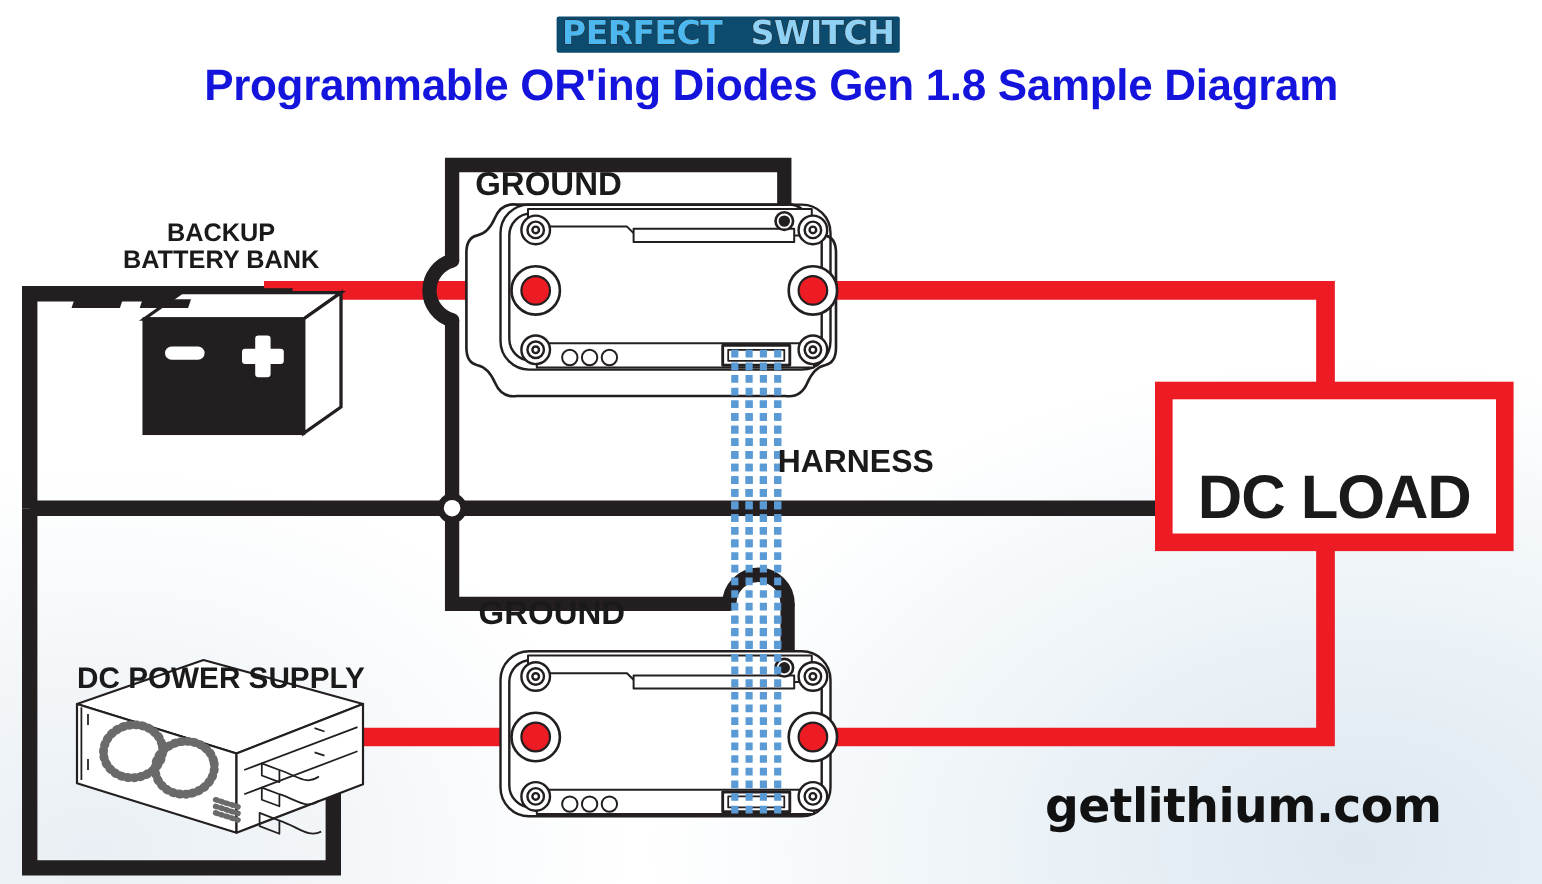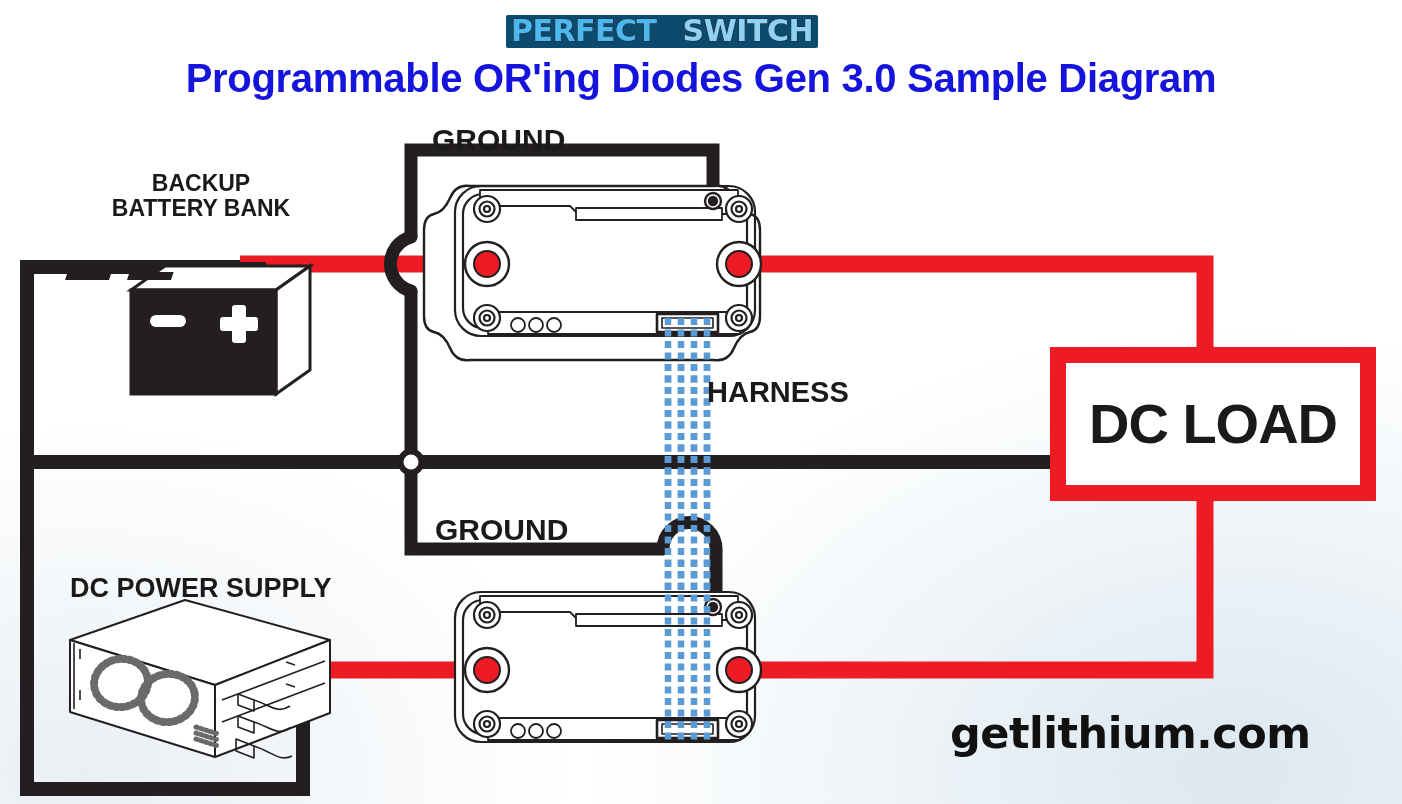--- a/index.html
+++ b/index.html
@@ -53,20 +53,21 @@
   }
 
   
   .lbl {
     position:absolute;
     font-family:"Liberation Sans", sans-serif;
     font-weight:bold;
     color:#1a1a1a;
     white-space:nowrap;
     line-height:1.08;
+    margin-top:28px;
   }
   #lbl-ground-top { left:432px; top:124px; font-size:30px; }
   #lbl-ground-bottom { left:435px; top:514px; font-size:30px; }
   #lbl-harness { left:707px; top:377px; font-size:29px; }
   #lbl-backup { left:76px; top:171px; font-size:23px; text-align:center; width:250px; }
   #lbl-dcsupply { left:70px; top:574px; font-size:27px; }
   #lbl-dcload {
     left:1058px; top:355px; width:310px; height:138px;
     display:flex; align-items:center; justify-content:center;
     font-size:56px; letter-spacing:-1px;
@@ -321,21 +322,21 @@
       <rect x="1058" y="355" width="310" height="138" fill="#ffffff" stroke="#ed1c24" stroke-width="16"></rect>
     </g>
   </svg>
   </div>
 
   <div id="logo-wrap">
     <span class="logo-word">PERFECT</span>
     <span class="logo-word two">SWITCH</span>
   </div>
 
-  <div id="title">Programmable OR'ing Diodes Gen 3.0 Sample Diagram</div>
+  <div id="title">Programmable OR'ing Diodes Gen 1.8 Sample Diagram</div>
 
   <div class="lbl" id="lbl-ground-top">GROUND</div>
   <div class="lbl" id="lbl-ground-bottom">GROUND</div>
   <div class="lbl" id="lbl-harness">HARNESS</div>
 
   <div class="lbl" id="lbl-backup">
     <div>BACKUP</div>
     <div>BATTERY BANK</div>
   </div>
 

